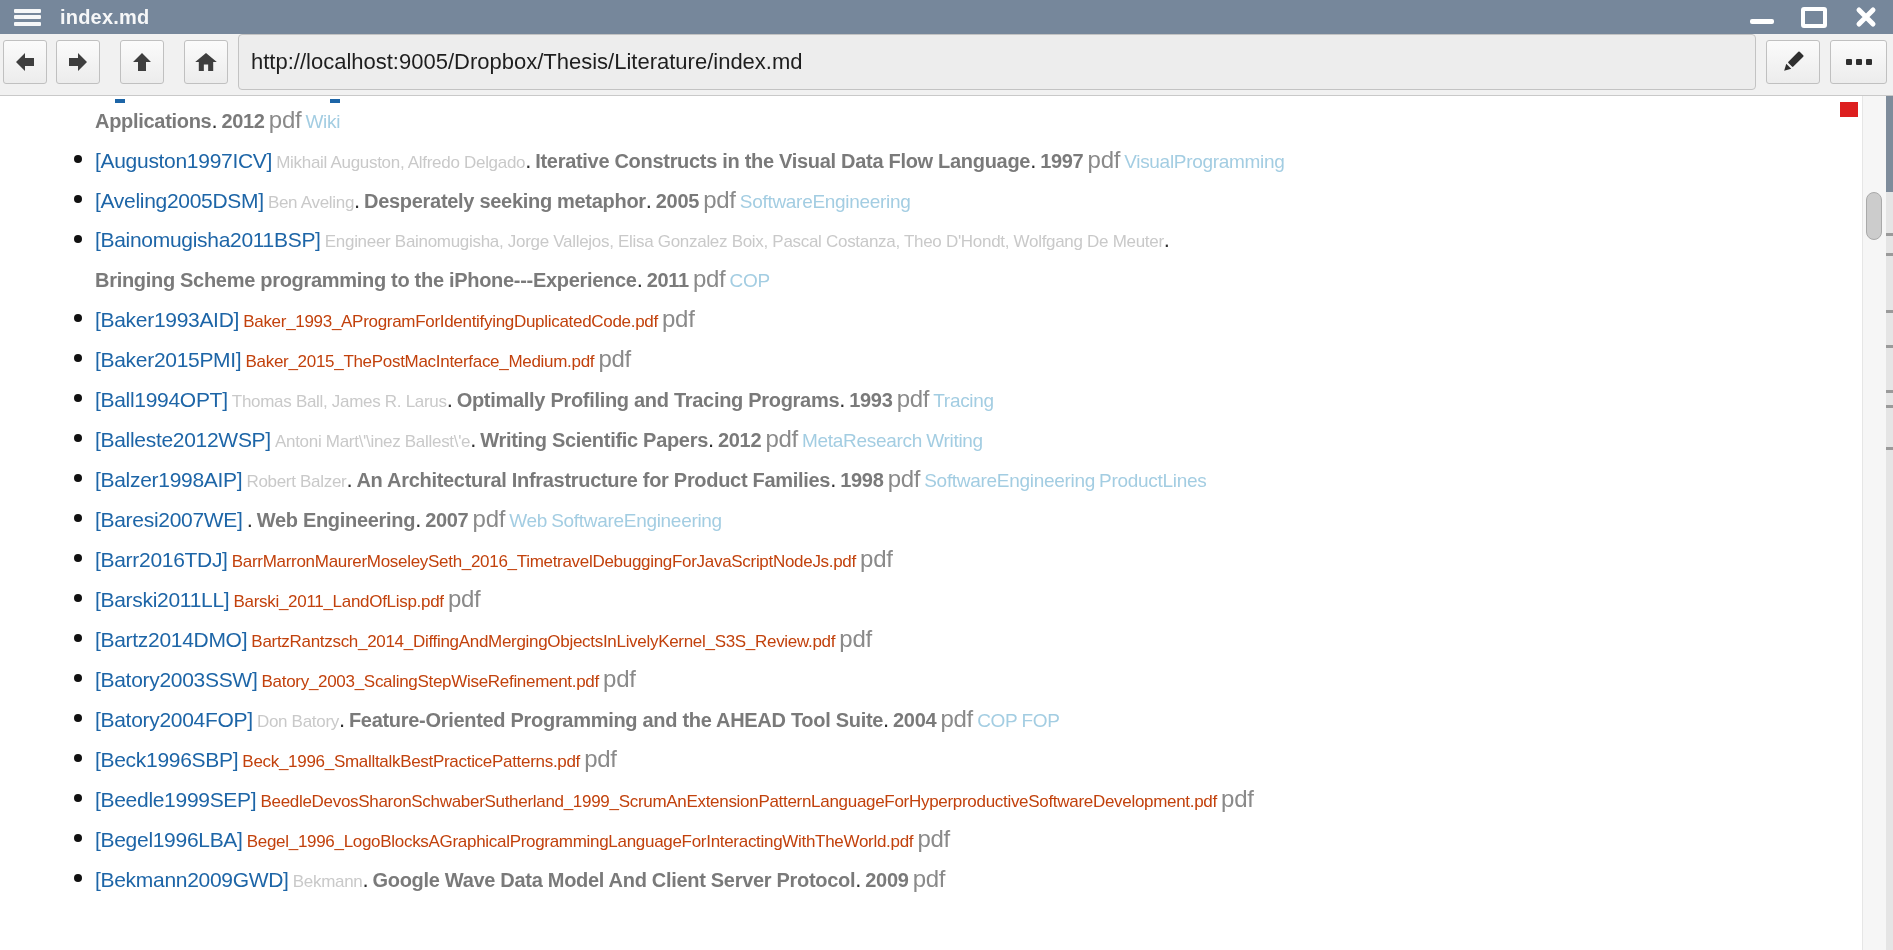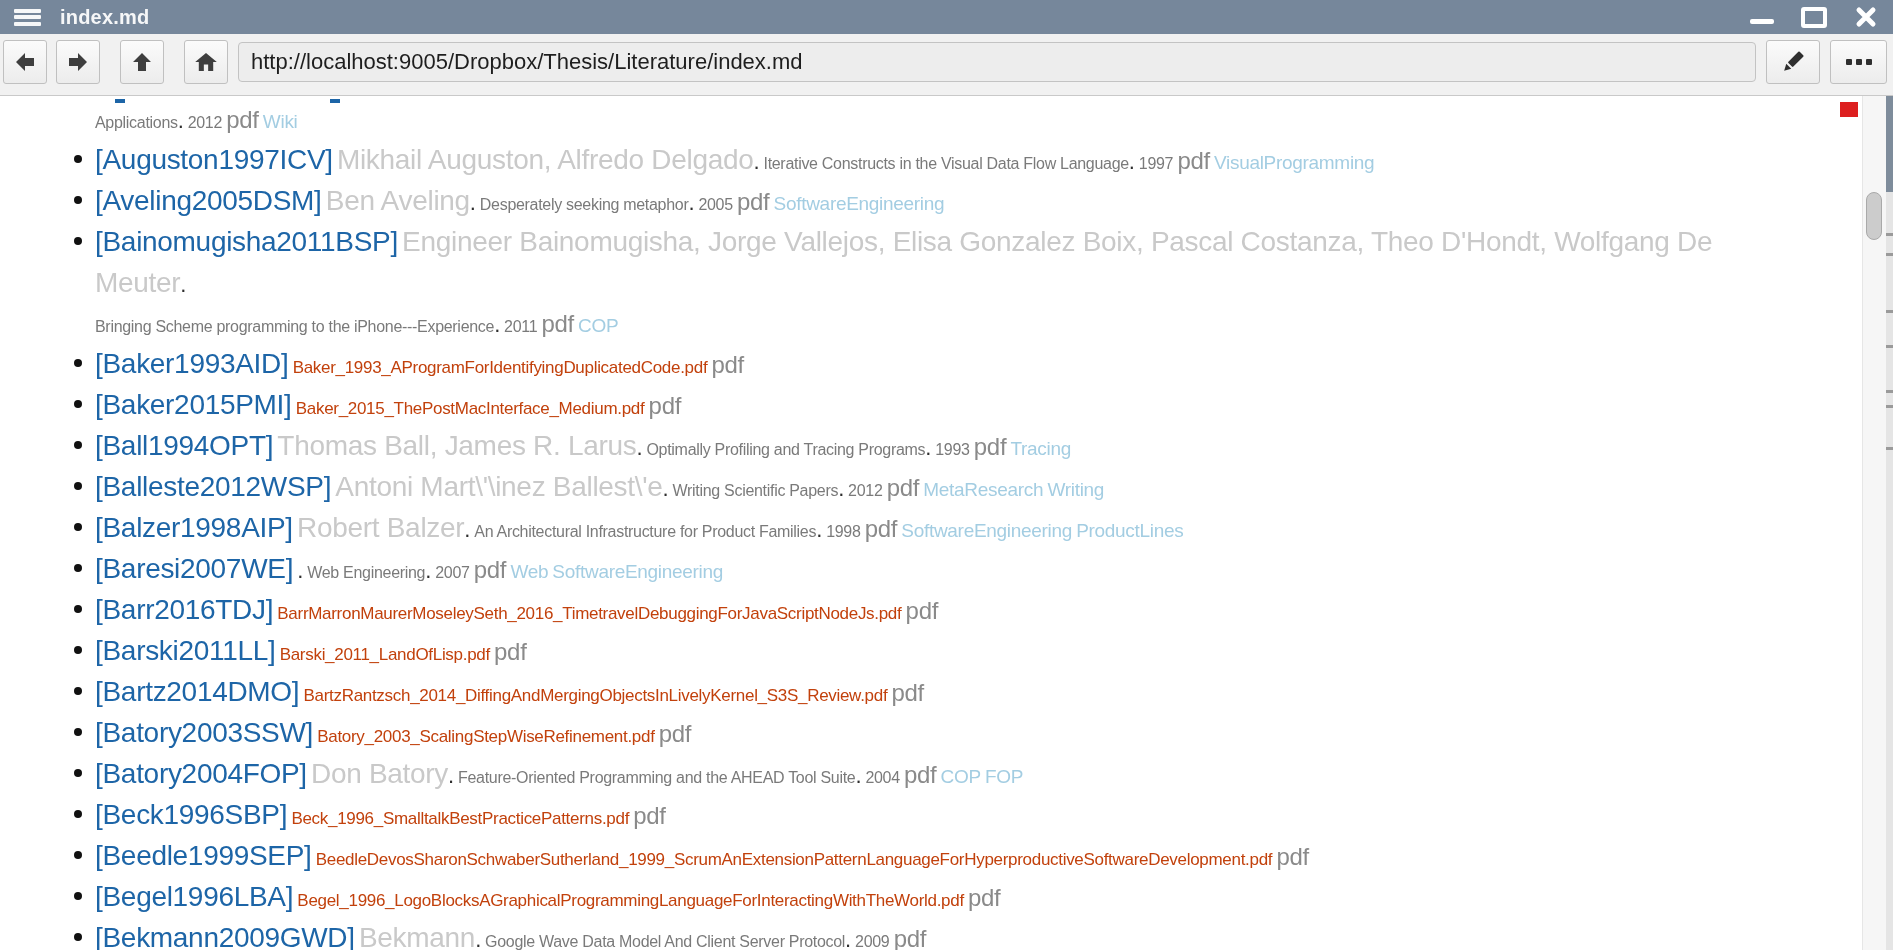--- a/index.html
+++ b/index.html
@@ -18,44 +18,44 @@
   .glyph-max{width:18px;height:13px;border:4px solid #fff;border-radius:3px;}
 
   
   .toolbar{position:absolute;left:0;top:34px;width:1893px;height:62px;background:#f1f1f1;
     border-bottom:1px solid #c9c9c9;display:flex;align-items:center;box-sizing:border-box;
     padding:0 6px 6px 3px;}
   .nav-btn{width:44px;height:44px;background:linear-gradient(#fbfbfb,#ececec);
     border:1px solid #c0c0c0;border-radius:3px;display:flex;align-items:center;
     justify-content:center;cursor:pointer;box-sizing:border-box;flex:0 0 auto;}
   .nav-btn + .nav-btn{margin-left:9px;}
-  .url-field{flex:1 1 auto;height:40px;margin:0 10px;background:#ededed;border:1px solid #c3c3c3;
+  .url-field{flex:1 1 auto;height:56px;margin:0 10px;background:#ededed;border:1px solid #c3c3c3;
     border-radius:4px;font-family:"Liberation Sans",sans-serif;font-size:22px;color:#1e1e1e;
     padding:0 0 0 12px;box-sizing:border-box;outline:none;}
   .tool-btn{height:44px;background:linear-gradient(#fbfbfb,#ececec);border:1px solid #c0c0c0;
     border-radius:3px;display:flex;align-items:center;justify-content:center;cursor:pointer;
     box-sizing:border-box;flex:0 0 auto;}
   .btn-edit{width:54px;}
   .btn-more{width:57px;margin-left:10px;display:flex;gap:4px;}
   .dot{width:6px;height:6px;background:#2f2f2f;border-radius:1px;}
 
   
   .content{position:absolute;left:0;top:96px;width:1893px;height:854px;background:#fff;overflow:hidden;}
   .frag{position:absolute;height:4px;background:#1d65a7;top:3px;}
   .red-marker{position:absolute;left:1840px;top:6px;width:18px;height:15px;background:#DD1F1F;}
 
   ul.bib{margin:5px 0 0 0;padding:0 120px 0 95px;list-style:none;}
   ul.bib li{position:relative;line-height:37px;letter-spacing:-0.3px;}
   ul.bib li::before{content:"";position:absolute;left:-21px;top:14px;width:8px;height:8px;
     border-radius:50%;background:#111;}
   ul.bib li.no-bullet::before{display:none;}
 
-  .key{color:#1d65a7;font-size:28px;cursor:pointer;}
-  .auth{color:#c9c9c9;font-size:28px;}
-  .ttl{color:#7a7a7a;font-size:16px;}
+  .key{color:#1d65a7;font-size:21px;cursor:pointer;}
+  .auth{color:#c9c9c9;font-size:17px;}
+  .ttl{color:#7a7a7a;font-size:20px;font-weight:bold;}
   .sep{color:#2e2e2e;font-size:22px;}
   .pdf{color:#8a8a8a;font-size:24px;cursor:pointer;}
   .file{color:#c2410c;font-size:17px;cursor:pointer;margin-top:44px;}
   .tag{color:#a3cde2;font-size:19px;cursor:pointer;}
 
   
   .inner-scroll{position:absolute;left:1862px;top:0;width:24px;height:854px;background:#f6f6f6;
     border-left:1px solid #e6e6e6;box-sizing:border-box;}
   .inner-thumb{position:absolute;left:3px;top:96px;width:16px;height:48px;background:#cccccc;
     border:1px solid #a9a9a9;border-radius:8px;box-sizing:border-box;cursor:pointer;}

